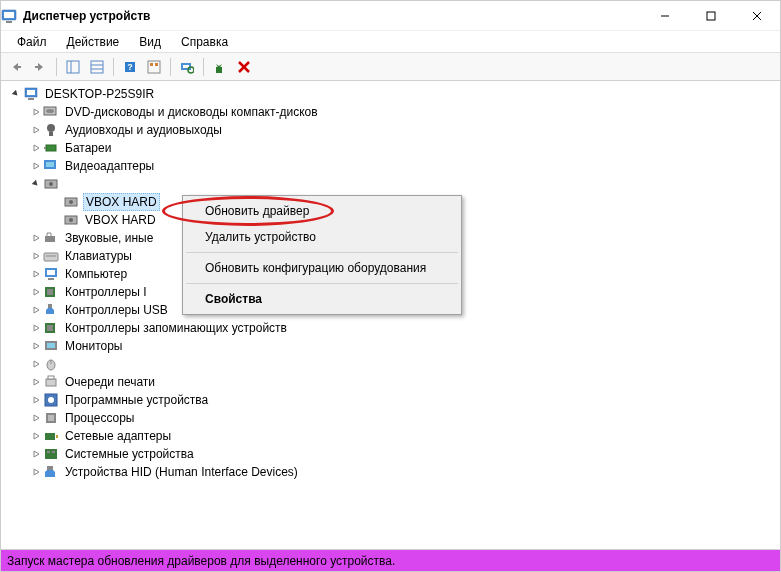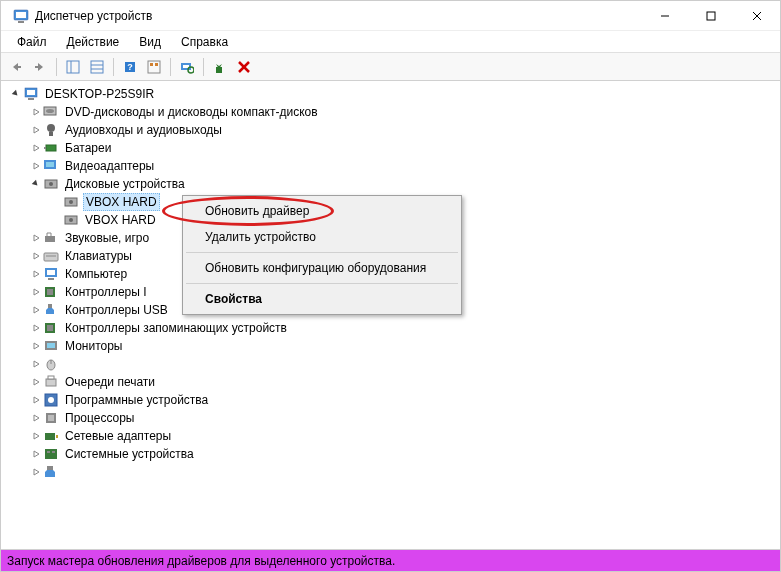--- a/index.html
+++ b/index.html
@@ -14,22 +14,23 @@
     display: flex;
     flex-direction: column;
     border: 1px solid #ccc;
   }
   
   .titlebar {
     height: 30px;
     background: #fff;
     display: flex;
     align-items: center;
-    padding-left: 12px;
+    padding-left: 0;
     border-bottom: 1px solid #eee;
+    font-weight: bold;
   }
   .titlebar-icon {
     width: 16px; height: 16px;
     margin-right: 6px;
   }
   .titlebar-title {
     flex: 1;
     font-size: 12px;
     color: #000;
   }
@@ -362,21 +363,20 @@
                 <svg width="10" height="10">
                   <path d="M2 2l5 3-5 3z" fill="#404040" transform="rotate(45 5 5)"></path>
                 </svg>
               </span>
               <span class="tree-icon">
                 <svg width="16" height="16" viewBox="0 0 16 16">
                   <rect x="2" y="4" width="12" height="8" fill="#b0b0b0" stroke="#666"></rect>
                   <circle cx="8" cy="8" r="2" fill="#666"></circle>
                 </svg>
               </span>
-              <span class="tree-label">Дисковые устройства</span>
             </div>
             <ul>
               <li>
                 <div class="tree-row">
                   <span class="expand-arrow none"></span>
                   <span class="tree-icon">
                     <svg width="16" height="16" viewBox="0 0 16 16">
                       <rect x="2" y="4" width="12" height="8" fill="#b0b0b0" stroke="#666"></rect>
                       <circle cx="8" cy="8" r="2" fill="#666"></circle>
                     </svg>
@@ -404,21 +404,21 @@
                 <svg width="10" height="10">
                   <path d="M3 2l5 3-5 3z" fill="none" stroke="#888"></path>
                 </svg>
               </span>
               <span class="tree-icon">
                 <svg width="16" height="16" viewBox="0 0 16 16">
                   <rect x="2" y="6" width="10" height="6" fill="#888"></rect>
                   <path d="M4 6v-3h4v3" fill="none" stroke="#888"></path>
                 </svg>
               </span>
-              <span class="tree-label">Звуковые, игро</span>
+              <span class="tree-label">Звуковые, иные</span>
             </div>
           </li>
           <li>
             <div class="tree-row">
               <span class="expand-arrow">
                 <svg width="10" height="10">
                   <path d="M3 2l5 3-5 3z" fill="none" stroke="#888"></path>
                 </svg>
               </span>
               <span class="tree-icon">
@@ -613,20 +613,21 @@
                 <svg width="10" height="10">
                   <path d="M3 2l5 3-5 3z" fill="none" stroke="#888"></path>
                 </svg>
               </span>
               <span class="tree-icon">
                 <svg width="16" height="16" viewBox="0 0 16 16">
                   <rect x="4" y="2" width="6" height="4" fill="#888"></rect>
                   <path d="M4 6l-2 2v5h10v-5l-2-2z" fill="#4a90d9"></path>
                 </svg>
               </span>
+              <span class="tree-label">Устройства HID (Human Interface Devices)</span>
             </div>
           </li>
         </ul>
     </li>
   </ul>
 </div>
 
 <div class="context-menu">
   <div class="ctx-item">Обновить драйвер</div>
   <div class="ctx-item">Удалить устройство</div>

